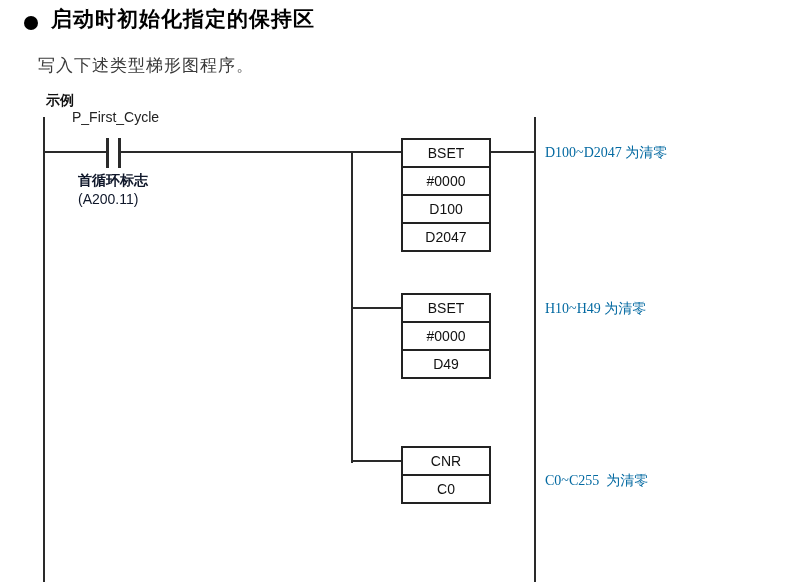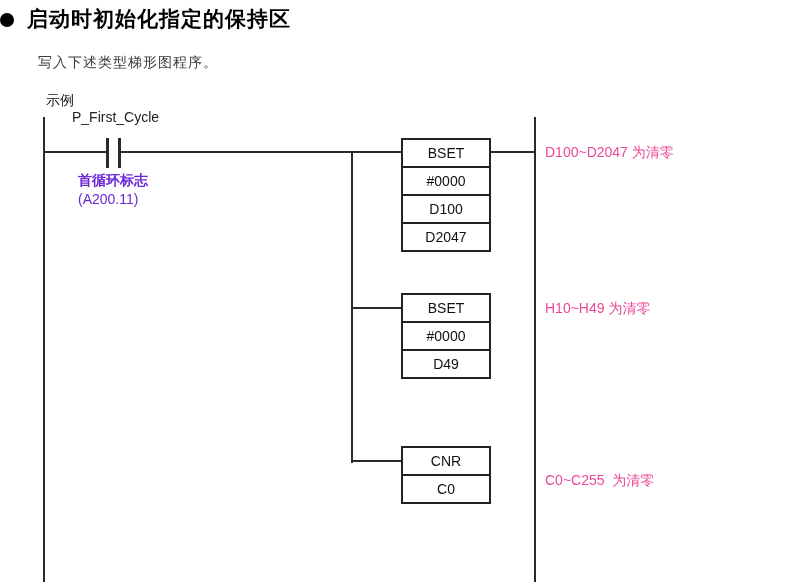--- a/index.html
+++ b/index.html
@@ -9,51 +9,51 @@
     width: 799px;
     height: 582px;
     background: #ffffff;
     font-family: "Liberation Sans", sans-serif;
     color: #1d1d1d;
     overflow: hidden;
   }
   
   .heading-row {
     position: absolute;
-    left: 0; top: 5px;
+    left: 24px; top: 5px;
     display: flex;
-    align-items: flex-start;
+    align-items: center;
   }
   .bullet {
     width: 14px; height: 14px;
     border-radius: 50%;
     background: #000000;
     margin-top: 8px;
     flex: 0 0 auto;
   }
   .heading-text {
     margin-left: 13px;
     font-size: 21px;
     font-weight: bold;
     letter-spacing: 1px;
     color: #000000;
   }
   .subtitle {
     position: absolute;
     left: 38px; top: 54px;
     font-family: Liberation Mono, monospace;
-    font-size: 14px;
+    font-size: 17px;
     color: #3a3a3a;
     letter-spacing: 1px;
   }
   .example-label {
     position: absolute;
     left: 46px; top: 92px;
     font-size: 14px;
-    font-weight: normal;
+    font-weight: bold;
     color: #111111;
   }
   
   .wire { position: absolute; background: #2a2a2a; }
   .v-rail-left   { left: 43px;  top: 117px; width: 2px; height: 465px; }
   .v-rail-right  { left: 534px; top: 117px; width: 2px; height: 465px; }
   .rung-a        { left: 43px;  top: 151px; width: 64px;  height: 2px; }
   .rung-b        { left: 121px; top: 151px; width: 281px; height: 2px; }
   .contact-bar-1 { left: 106px; top: 138px; width: 3px;  height: 30px; }
   .contact-bar-2 { left: 118px; top: 138px; width: 3px;  height: 30px; }
@@ -66,21 +66,21 @@
     position: absolute;
     left: 72px; top: 109px;
     font-size: 14px;
     color: #222222;
   }
   .contact-desc {
     position: absolute;
     left: 78px; top: 171px;
     font-size: 14px;
     line-height: 19px;
-    color: #6d28d9;
+    color: #0f172a;
   }
   .contact-desc .flag-name { font-weight: bold; display: block; }
   .contact-desc .flag-addr { font-weight: normal; display: block; }
   
   .iblock { position: absolute; width: 90px; }
   .iblock-1 { left: 401px; top: 138px; }
   .iblock-2 { left: 401px; top: 293px; }
   .iblock-3 { left: 401px; top: 446px; }
   .ib-row {
     height: 30px;
@@ -93,22 +93,23 @@
     color: #111111;
     position: relative;
   }
   .ib-row:first-child { margin-top: 0; }
   .ib-row.highlight { border-color: #9e9e9e; z-index: 1; }
   
   .annotation {
     position: absolute;
     left: 545px;
     font-size: 14px;
-    color: #ec4899;
+    color: #0369a1;
     white-space: pre;
+    font-family: Liberation Serif, serif;
   }
   .annotation-1 { top: 144px; }
   .annotation-2 { top: 300px; }
   .annotation-3 { top: 472px; }
 </style>
 </head>
 <body>
 
 <div class="canvas">
 

